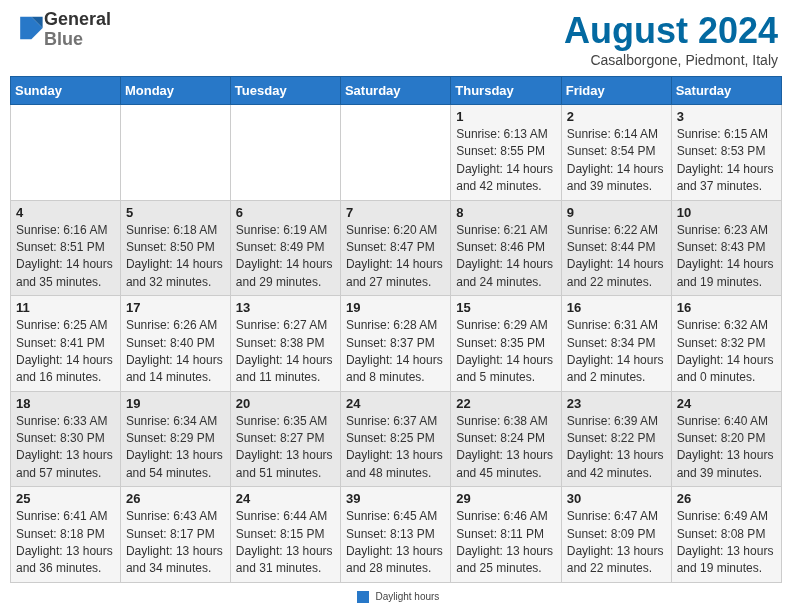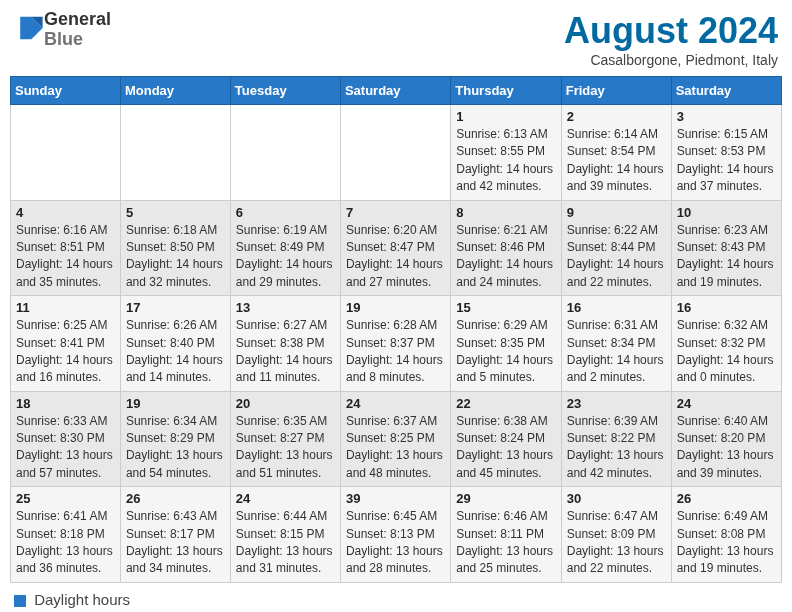--- a/index.html
+++ b/index.html
@@ -82,23 +82,24 @@
     .day-info {
       font-size: 12px;
       color: #333;
       line-height: 1.45;
     }
     .empty-cell {
       background: #fff !important;
     }
     .footer {
       margin-top: 8px;
-      font-size: 15px;
+      font-size: 10px;
       color: #444;
       padding-left: 4px;
+      text-align: center;
     }
     .footer-dot {
       display: inline-block;
       width: 12px;
       height: 12px;
       background: #2878c8;
       margin-right: 4px;
       vertical-align: middle;
     }
   </style>

